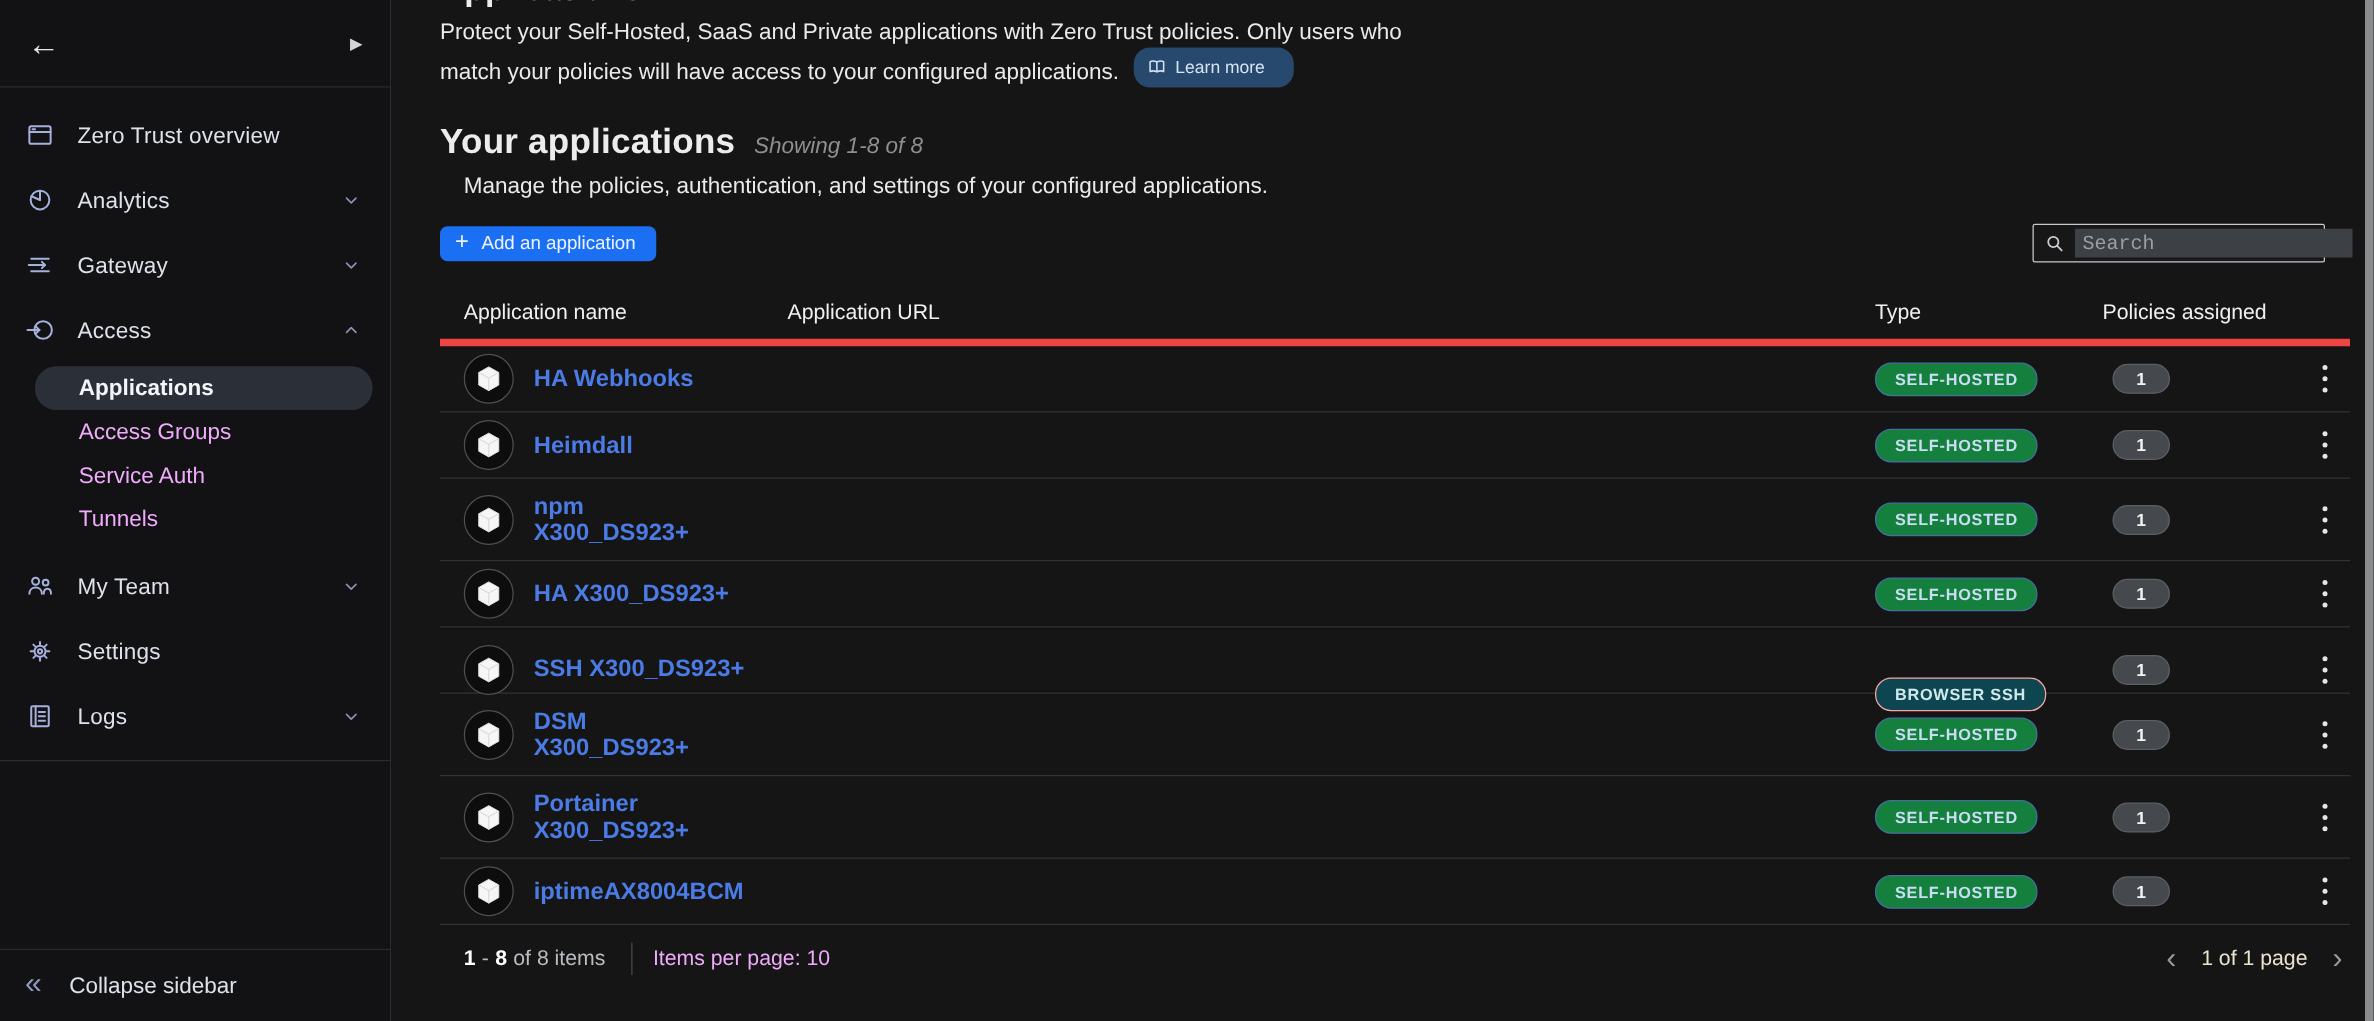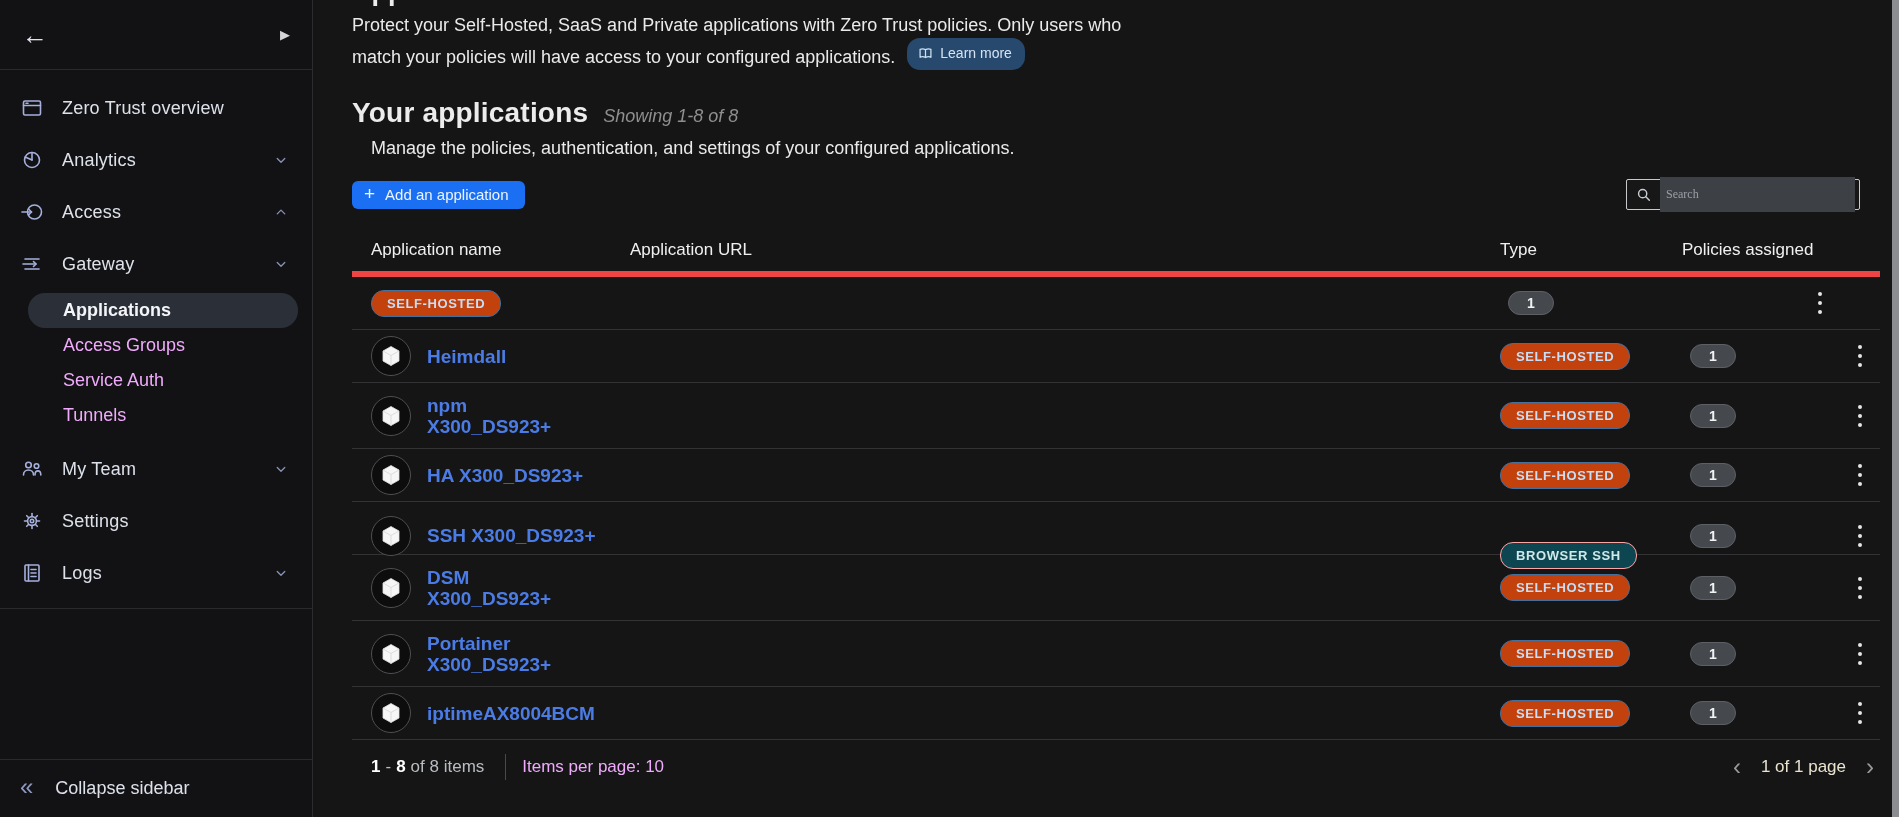--- a/index.html
+++ b/index.html
@@ -61,21 +61,21 @@
   
   .main { flex:1; position:relative; height:817px; overflow:hidden; background:#151516; }
   .clipped-title {
     position:absolute; top:-24px; left:39px;
     font-size:27px; font-weight:bold; color:#ececec;
   }
   .intro { margin:13px 0 0 39px; font-size:18px; line-height:25px; color:#eaeaea; }
   .learn-more {
     display:inline-flex; align-items:center; gap:7px;
     background:#27496e; border-radius:13px;
-    padding:3px 13px 4px 11px; margin-left:12px;
+    padding:3px 23px 4px 11px; margin-left:12px;
     font-size:14px; color:#d6e4f4; cursor:pointer; vertical-align:2px;
   }
   .book-icon { width:15px; height:15px; stroke:#cfe0f4; fill:none; stroke-width:1.5; stroke-linejoin:round; }
 
   .title-row { margin:27px 0 0 39px; display:flex; align-items:baseline; }
   .page-title { font-size:28px; font-weight:bold; color:#ececec; letter-spacing:0.2px; }
   .showing { font-size:18px; font-style:italic; color:#8f8f8f; margin-left:15px; }
   .subtitle { margin:9px 0 0 58px; font-size:18px; color:#eaeaea; }
 
   .toolbar { margin:20px 39px 0 39px; display:flex; align-items:center; justify-content:space-between; }
@@ -86,23 +86,23 @@
     font-size:15px; font-family:"Liberation Sans", sans-serif; cursor:pointer;
   }
   .add-btn .plus { font-size:19px; font-weight:normal; line-height:1; margin-top:-2px; }
   .search-box {
     width:234px; height:31px;
     border:1px solid #c7c9cc; border-radius:2px;
     display:flex; align-items:center; padding:0 4px 0 9px; background:#171718;
   }
   .search-icon { width:16px; height:16px; stroke:#c9ced4; fill:none; stroke-width:1.6; stroke-linecap:round; flex:none; }
   .search-box input {
-    flex:1; height:35px; margin-left:8px;
+    flex:1; height:23px; margin-left:8px;
     background:#3d4045; border:none; outline:none;
-    color:#cfd2d6; font-size:12px; font-family:Liberation Serif, serif; padding:0 6px;
+    color:#cfd2d6; font-size:16px; font-family:Liberation Mono, monospace; padding:0 6px;
   }
   .search-box input::placeholder { color:#9aa0a6; }
 
   
   .table { margin:18px 19px 0 39px; }
   .thead {
     display:grid; grid-template-columns:259px 870px 182px 1fr;
     padding:12px 0 11px 19px;
     border-bottom:6px solid #ef4444;
     font-size:17px; font-weight:normal; color:#f0f0f0;
@@ -121,21 +121,21 @@
     display:flex; align-items:center; justify-content:center; flex:none;
   }
   .cube { width:24px; height:24px; }
   .app-name { margin-left:16px; font-size:19px; font-weight:bold; color:#4b7ce6; line-height:21px; cursor:pointer; }
   .app-name span { display:block; }
   .badge {
     display:inline-block; border-radius:13px;
     padding:5px 15px; font-size:13px; font-weight:bold; letter-spacing:0.6px;
     white-space:nowrap;
   }
-  .badge.self-hosted { background:#c2410c; border:1px solid #44709e; color:#c9def4; }
+  .badge.self-hosted { background:#15803d; border:1px solid #44709e; color:#c9def4; }
   .badge.browser-ssh { background:#0d4650; border:1px solid #fca5a5; color:#cfe9ea;margin-top:40px; }
   .policy-pill {
     display:inline-block; width:46px; text-align:center;
     background:#45494e; border:1px solid #5c6065; border-radius:12px;
     padding:3px 0; font-size:14px; font-weight:bold; color:#f2f2f2; margin-left:8px;
   }
   .cell-menu { display:flex; justify-content:flex-end; padding-right:12px; }
   .kebab { display:flex; flex-direction:column; align-items:center; cursor:pointer; padding:4px 6px; }
   .kebab i { width:4px; height:4px; border-radius:50%; background:#e6e6e6; margin:2.5px 0; }
 
@@ -241,34 +241,34 @@
     <svg class="nav-icon">
           <use href="#i-analytics"></use>
         </svg>
     <span class="nav-label">Analytics</span>
     <svg class="nav-chevron">
           <use href="#i-chev-down"></use>
         </svg>
   </div>
       <div class="nav-item">
     <svg class="nav-icon">
+          <use href="#i-gateway"></use>
+        </svg>
+    <span class="nav-label">Gateway</span>
+    <svg class="nav-chevron">
+          <use href="#i-chev-down"></use>
+        </svg>
+  </div>
+      <div class="nav-item">
+    <svg class="nav-icon">
           <use href="#i-access"></use>
         </svg>
     <span class="nav-label">Access</span>
     <svg class="nav-chevron">
           <use href="#i-chev-up"></use>
-        </svg>
-  </div>
-      <div class="nav-item">
-    <svg class="nav-icon">
-          <use href="#i-gateway"></use>
-        </svg>
-    <span class="nav-label">Gateway</span>
-    <svg class="nav-chevron">
-          <use href="#i-chev-down"></use>
         </svg>
   </div>
       <div class="subnav">
         <div class="subitem selected">Applications</div>
         <div class="subitem">Access Groups</div>
         <div class="subitem">Service Auth</div>
         <div class="subitem">Tunnels</div>
       </div>
       <div class="nav-item">
     <svg class="nav-icon">
@@ -338,20 +338,30 @@
 
   <div class="table">
     <div class="thead">
       <div>Application name</div>
       <div>Application URL</div>
       <div>Type</div>
       <div>Policies assigned</div>
     </div>
     <div id="table-body">
         <div class="trow">
+    <div class="cell-name">
+      <div class="app-icon-circle">
+        <svg class="cube">
+                <use href="#i-cube"></use>
+              </svg>
+      </div>
+      <div class="app-name">
+              <span>HA Webhooks</span>
+            </div>
+    </div>
     <div class="cell-type">
       <span class="badge self-hosted">SELF-HOSTED</span>
     </div>
     <div class="cell-policies">
       <span class="policy-pill">1</span>
     </div>
     <div class="cell-menu">
       <span class="kebab">
               <i></i>
               <i></i>

